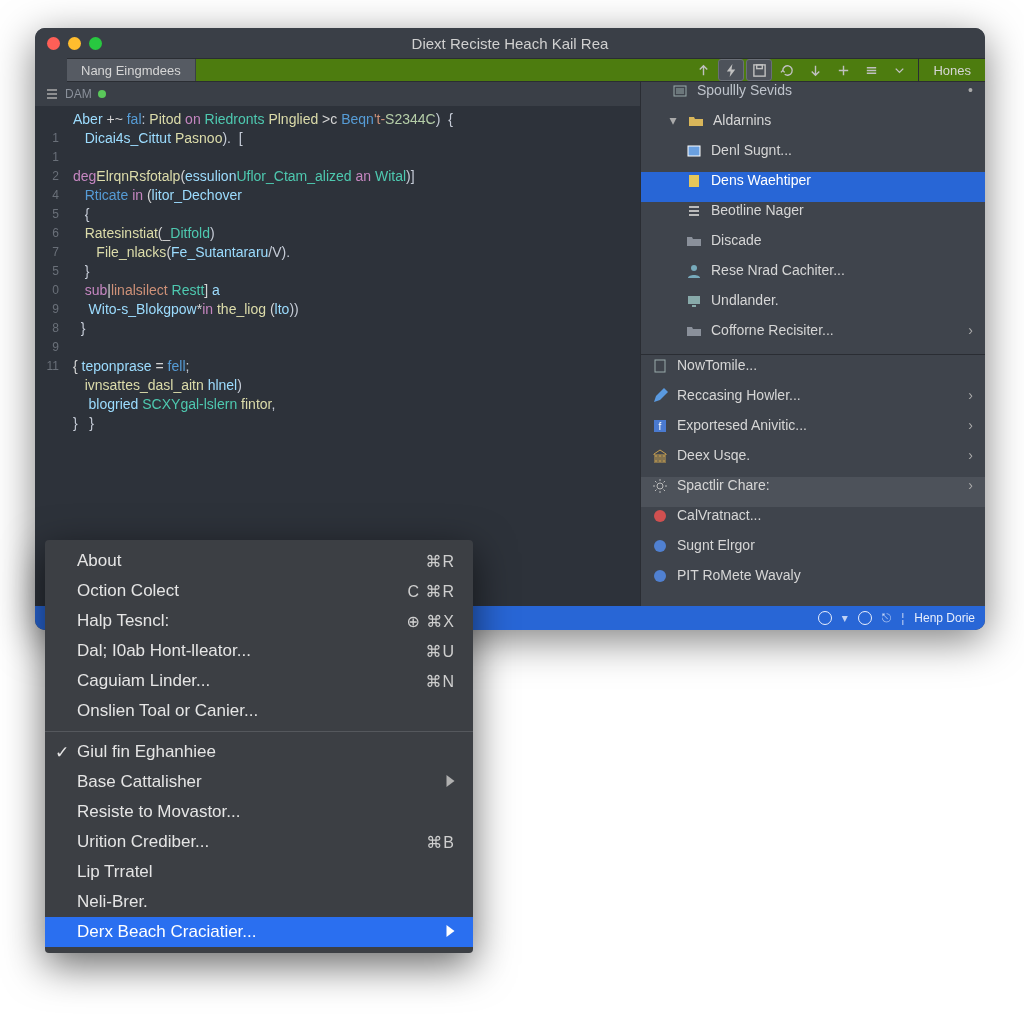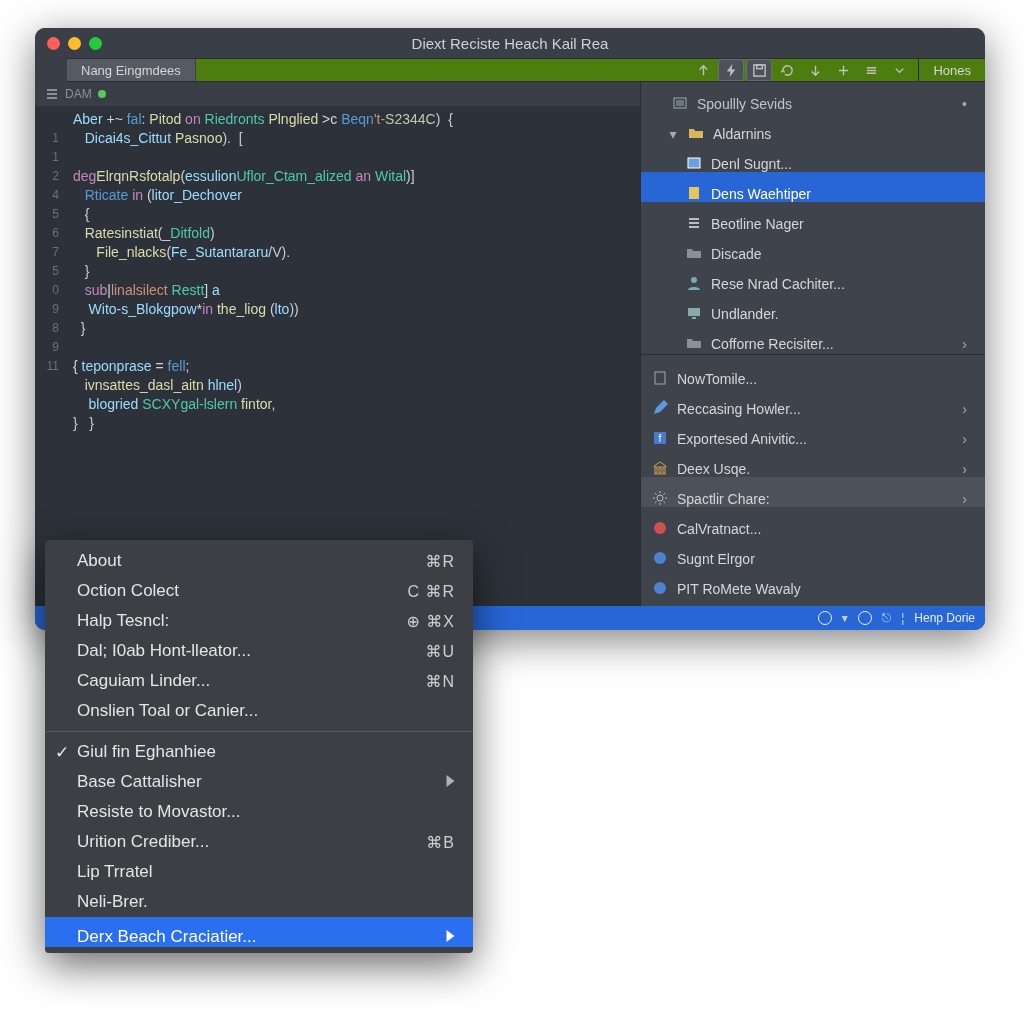--- a/index.html
+++ b/index.html
@@ -58,21 +58,21 @@
 .tok-str { color: #ce9178; }
 .tok-type { color: #4ec9b0; }
 .tok-var { color: #9cdcfe; }
 .tok-num { color: #b5cea8; }
 .tok-op { color: #d4d4d4; }
 .side {
   width: 345px; background: #3f444c; border-left: 1px solid #2a2d33; display: flex; flex-direction: column;
   font-size: 14px; color: #d6d6d6;
 }
 .side-row {
-  height: 30px; display: flex; align-items: flex-end; padding: 0 18px 0 10px; gap: 8px; cursor: pointer;
+  height: 30px; display: flex; align-items: flex-start; padding: 0 12px 0 10px; gap: 8px; cursor: pointer;
 }
 .side-row.sel { background: #2866d6; color: #fff; }
 .side-row.sel2 { background: #4d525a; }
 .side-row .chev { width: 12px; display: inline-flex; justify-content: center; color: #aaa; }
 .side-row .ico { width: 18px; height: 18px; display: inline-flex; align-items: center; justify-content: center; font-size: 13px; }
 .side-row .ico svg { width: 16px; height: 16px; }
 .side-row .lbl { flex: 1; white-space: nowrap; overflow: hidden; }
 .side-row .sub { margin-left: auto; color: #aaa; }
 .side-sep { height: 1px; background: #2a2d33; margin: 2px 0; }
 .side-head { color: #bfc4cc; font-weight: 500; }
@@ -88,21 +88,21 @@
 
 .menu {
   position: absolute; top: 540px; left: 45px; width: 428px; background: #3c3f44;
   border-radius: 4px; box-shadow: 0 12px 40px rgba(0,0,0,.6); padding: 6px 0;
   color: #e5e5e5; font-size: 17px;
 }
 .menu-row {
   height: 30px; display: flex; align-items: center; padding: 0 18px 0 32px; position: relative;
   cursor: pointer;
 }
-.menu-row.sel { background: #2a6ff0; color: #fff; align-items: flex-end; }
+.menu-row.sel { background: #2a6ff0; color: #fff; }
 .menu-row .check { position: absolute; left: 10px; }
 .menu-row .short { margin-left: auto; color: #cfcfcf; font-size: 16px; letter-spacing: 1px; }
 .menu-row .sub { margin-left: auto; color: #b0b0b0; }
 .menu-row .sub svg { width: 9px; height: 12px; fill: #b0b0b0; }
 .menu-row.sel .sub svg { fill: #fff; }
 .menu-sep { height: 1px; background: #55585d; margin: 5px 0; }
 </style>
 </head>
 <body>
 

